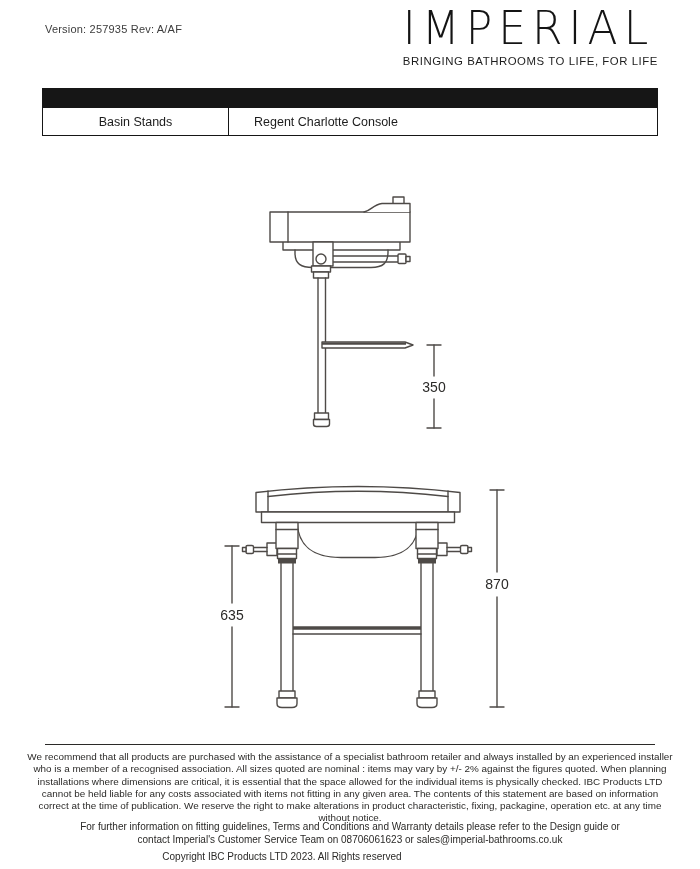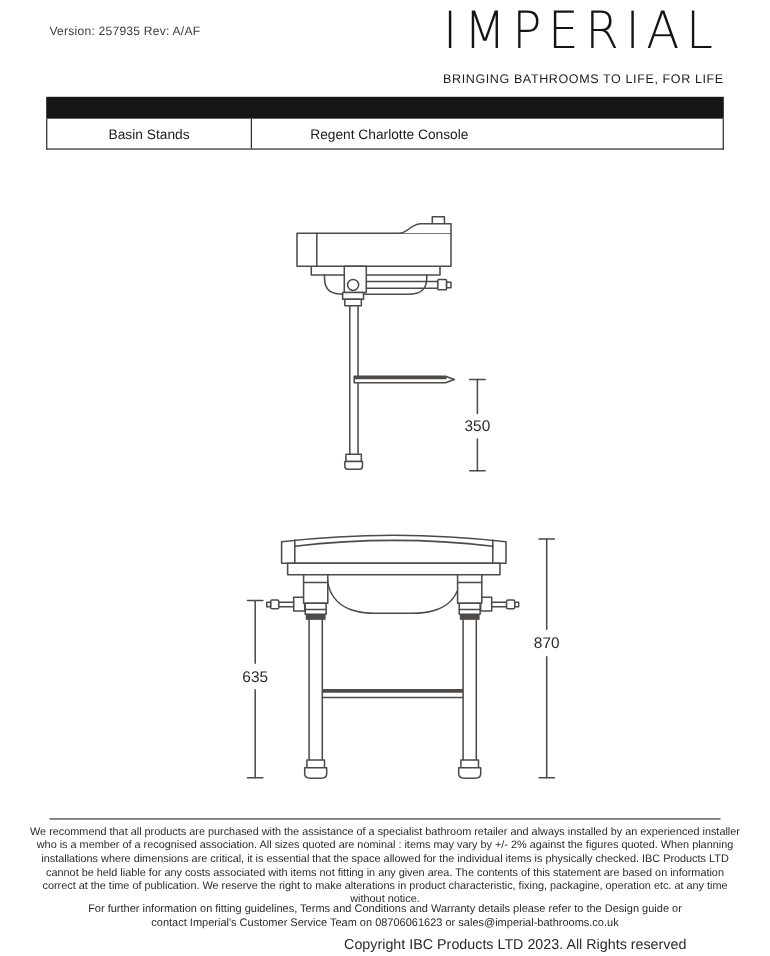--- a/index.html
+++ b/index.html
@@ -17,27 +17,27 @@
     font-size:11px; color:#3c3c3c; letter-spacing:0.2px;
   }
   .logo { position:absolute; right:42px; top:4px; text-align:left; }
   .brand {
     font-family:"DejaVu Sans", sans-serif;
     font-weight:200; font-size:44px; line-height:1.05;
     letter-spacing:6px; margin-right:-6px; color:#141414;
     transform:scaleY(1.06); transform-origin:right top;
   }
   .tagline {
-    font-size:11.4px; letter-spacing:0.55px; color:#1d1d1d; margin-top:16px;
+    font-size:11.4px; letter-spacing:0.55px; color:#1d1d1d; margin-top:5px;
   }
 
   
   .ptable { position:absolute; left:42px; top:88px; width:616px; }
   .ptable .bar { height:20px; background:#161616; }
-  .ptable .row { display:flex; border:1.5px solid #161616; border-top:none; height:28px; background:#fff;gap:28px; }
+  .ptable .row { display:flex; border:1.5px solid #161616; border-top:none; height:28px; background:#fff; }
   .cell-cat {
     width:186px; border-right:1.5px solid #161616;
     display:flex; align-items:center; justify-content:center;
     font-size:12.5px; color:#1c1c1c;
   }
   .cell-prod {
     flex:1; display:flex; align-items:center; padding-left:25px;
     font-size:12.5px; color:#1c1c1c;
   }
 
@@ -51,22 +51,22 @@
   .hr { position:absolute; left:45px; top:744px; width:610px; border-top:1.2px solid #2b2a28; }
   .disclaimer {
     position:absolute; left:26px; top:751px; width:648px;
     font-size:9.9px; line-height:1.24; text-align:center; color:#2b2a28;
   }
   .contact {
     position:absolute; left:68px; top:820px; width:564px;
     font-size:10px; line-height:1.3; text-align:center; color:#2b2a28;
   }
   .copyright {
-    position:absolute; left:0; top:851px; width:624px;
-    font-size:13px; text-align:right; color:#2b2a28;
+    position:absolute; left:0; top:851px; width:564px;
+    font-size:10px; text-align:center; color:#2b2a28;
   }
 </style>
 </head>
 <body>
 
 <div class="page">
 
   <div class="version">Version: 257935 Rev: A/AF</div>
   <div class="logo">
     <div class="brand">IMPERIAL</div>

